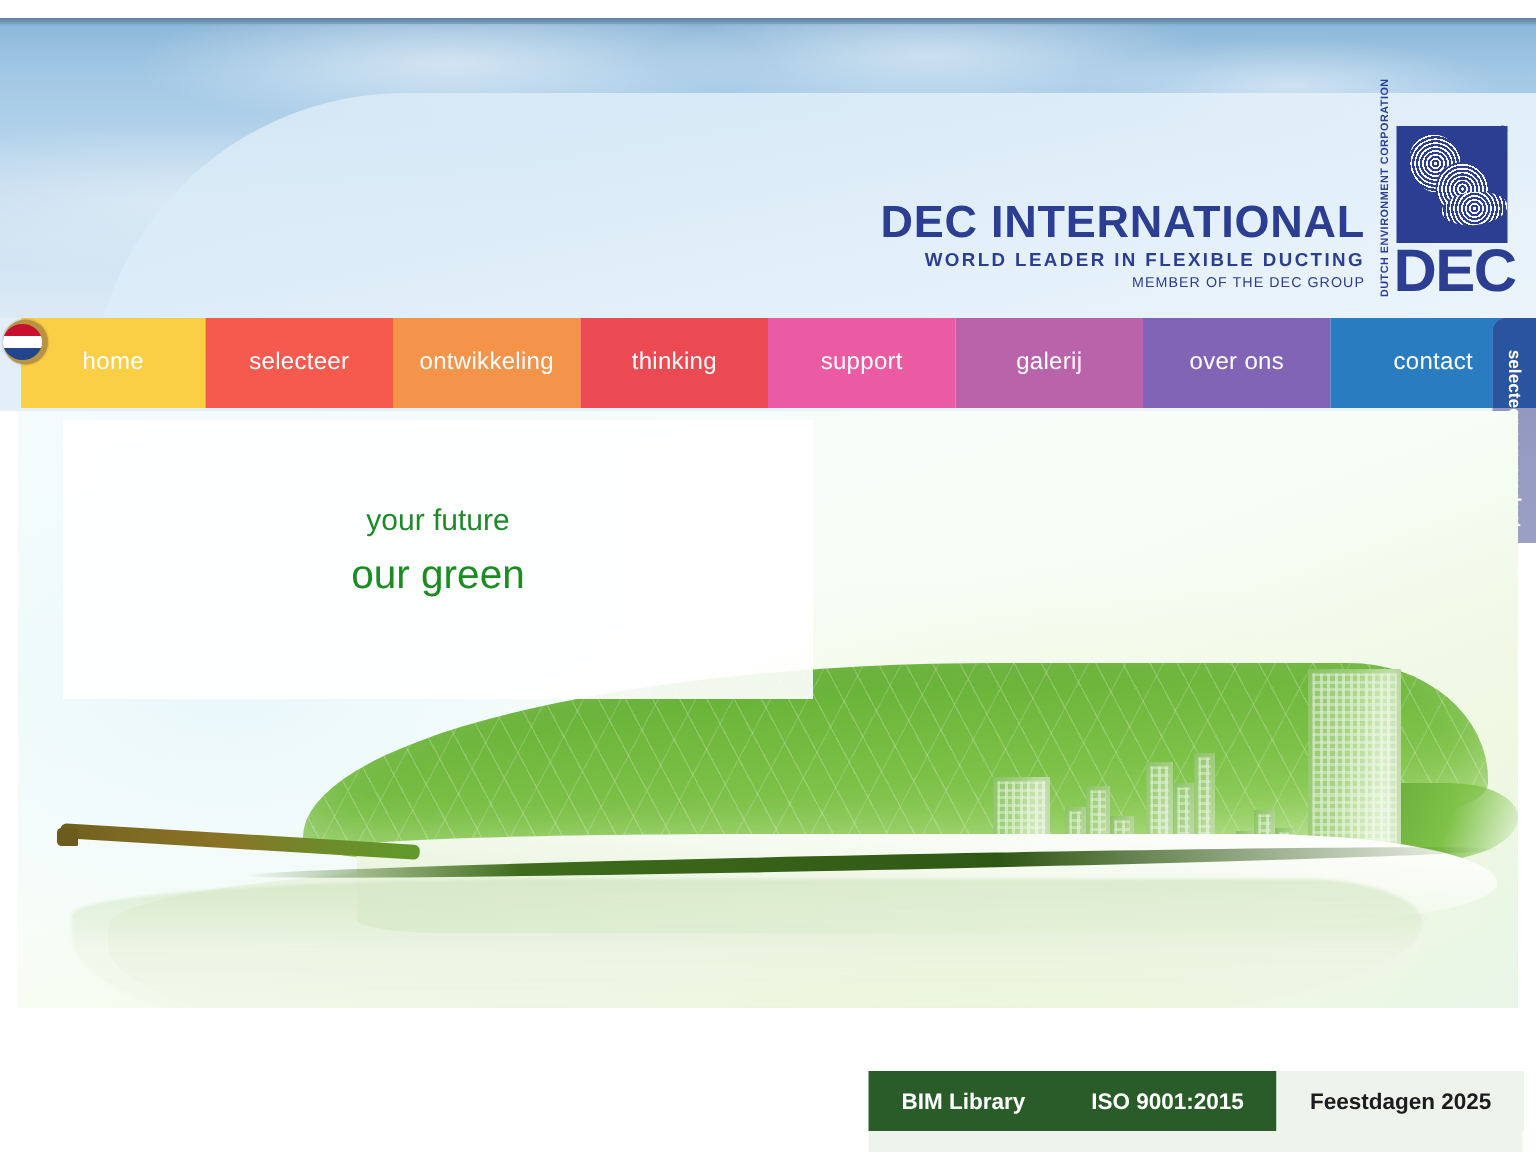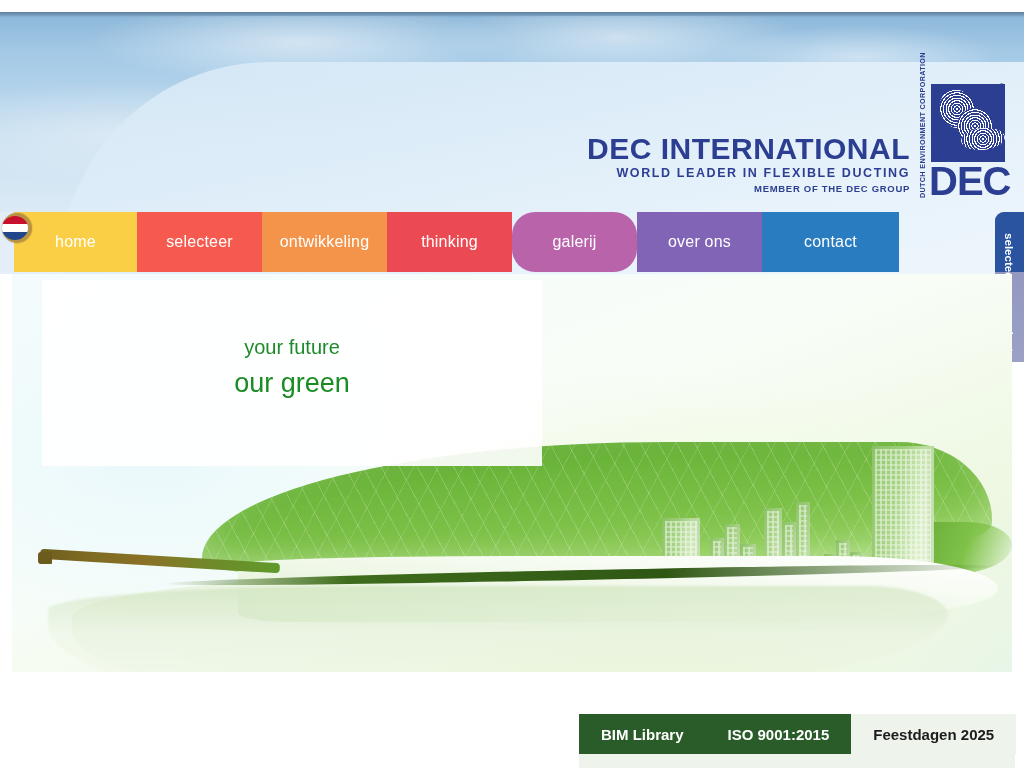--- a/index.html
+++ b/index.html
@@ -43,21 +43,21 @@
   .logo-words { text-align: right; padding-bottom: 4px; }
   .logo-name {
     font-size: 30px; font-weight: bold; color: #2c3e91;
     letter-spacing: .5px; line-height: 1.05; white-space: nowrap;
   }
   .logo-tag {
     font-size: 12.5px; font-weight: bold; color: #2c3e91;
     letter-spacing: 1.6px; white-space: nowrap; margin-top: 2px;
   }
   .logo-sub {
-    font-size: 9.5px; font-weight: bold; color: #2c3e91;
+    font-size: 9.5px; font-weight: normal; color: #2c3e91;
     letter-spacing: .7px; white-space: nowrap; margin-top: 3px;
   }
   .logo-mark { position: relative; width: 88px; height: 118px; }
   .lm-vert {
     position: absolute; left: -1px; top: 0; width: 118px; height: 11px;
     transform-origin: 0 0; transform: rotate(-90deg) translateX(-118px);
     font-size: 7.2px; font-weight: bold; color: #2c3e91;
     letter-spacing: .35px; white-space: nowrap; text-align: center;
     line-height: 11px;
   }
@@ -275,21 +275,22 @@
       <div class="lm-dec">DEC</div>
     </div>
   </div>
 
   <div class="nav-leftfill"></div>
   <div class="nav">
       <div class="nav-item" style="background: rgb(251, 207, 69); width: 123px;">home</div>
       <div class="nav-item" style="background: rgb(246, 90, 78); width: 125px;">selecteer</div>
       <div class="nav-item" style="background: rgb(244, 148, 74); width: 125px;">ontwikkeling</div>
       <div class="nav-item" style="background: rgb(236, 74, 82); width: 125px;">thinking</div>
-      <div class="nav-item" style="background: rgb(185, 99, 171); width: 125px; border-radius: 23px;">galerij</div>
+      <div class="nav-item" style="background: rgb(234, 91, 163); width: 125px;">support</div>
+      <div class="nav-item" style="background: rgb(185, 99, 171); width: 125px;">galerij</div>
       <div class="nav-item" style="background: rgb(130, 100, 182); width: 125px;">over ons</div>
       <div class="nav-item" style="background: rgb(42, 124, 192); width: 137px;">contact</div>
     </div>
   <div class="flag-badge"></div>
 
   <div class="side-tab">
     <div class="side-tab-top"></div>
     <div class="side-tab-label">selecteer een product</div>
   </div>
 

